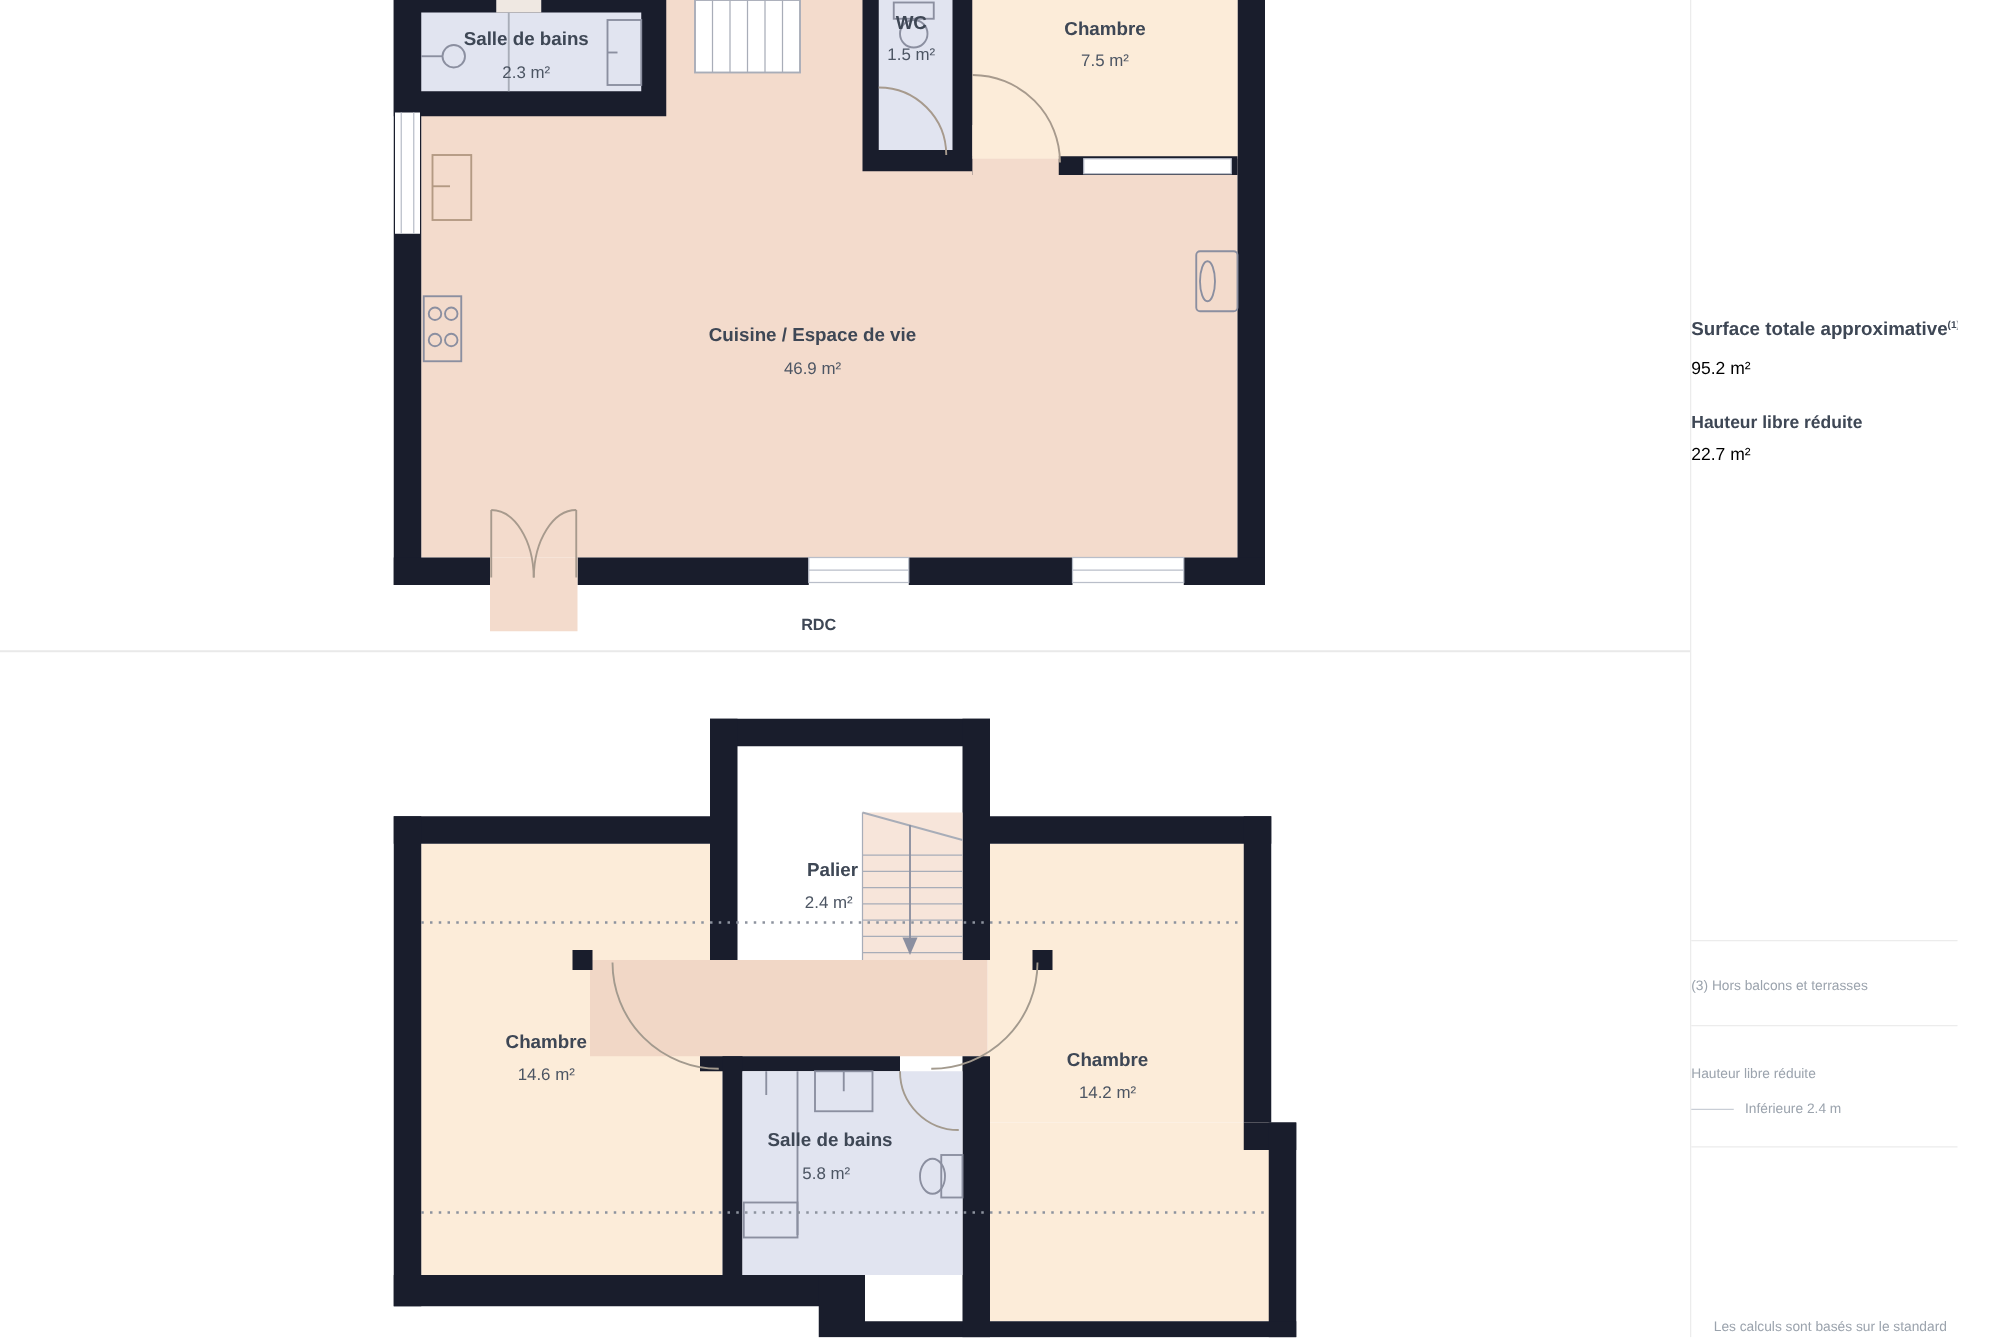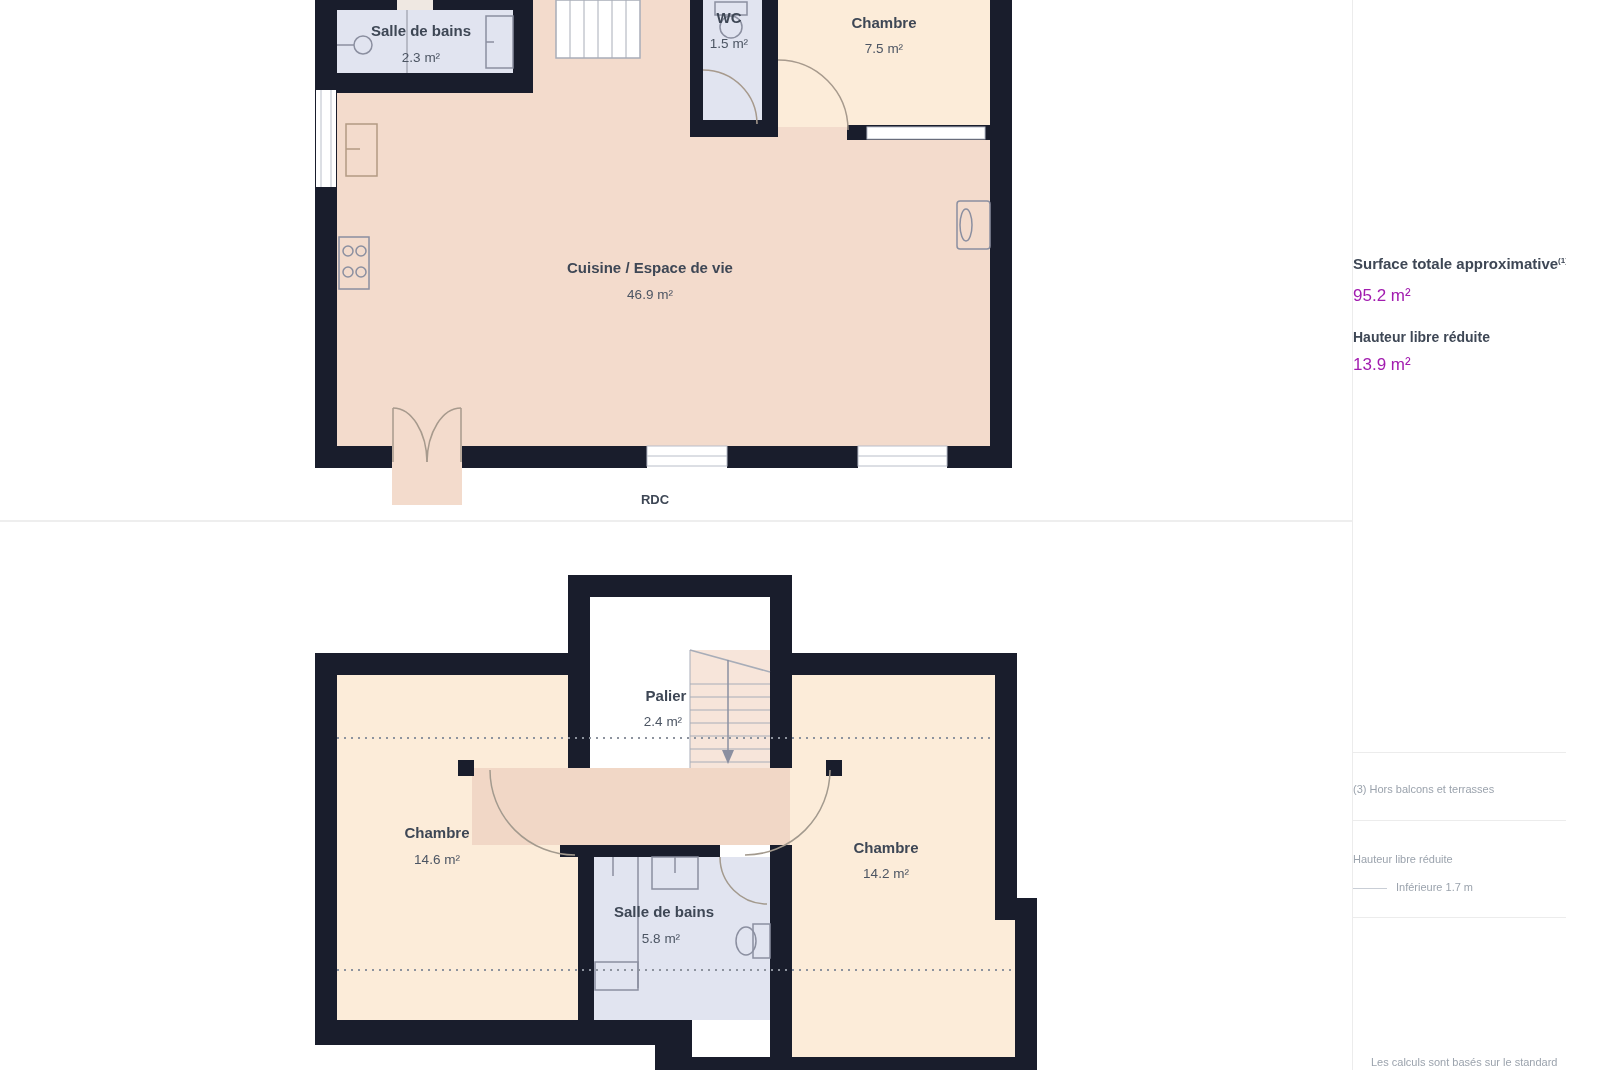--- a/index.html
+++ b/index.html
@@ -5,21 +5,21 @@
   html,body{margin:0;padding:0;background:#fff;}
   #stage{position:relative;width:1566px;height:1070px;background:#fff;overflow:hidden;
          font-family:"Liberation Sans", sans-serif;}
   svg text{font-family:"Liberation Sans", sans-serif;}
   .room-name{font-size:15px;font-weight:700;fill:#3e4755;}
   .room-area{font-size:13.5px;font-weight:400;fill:#4c5563;}
   .floor-tag{font-size:13px;font-weight:700;fill:#3e4755;}
   .sb{position:absolute;left:1353px;width:253px;text-align:left;color:#3e4755;}
   .sb-title{font-size:15px;font-weight:700;}
   .sb-title sup{font-size:8px;}
-  .sb-value{font-size:17px;color:#a21caf;}
+  .sb-value{font-size:14px;color:#000000;}
   .sb-sub{font-size:14px;font-weight:700;}
   .sb-small{font-size:11px;color:#9ba3ad;line-height:21px;}
   .legend-dash{display:inline-block;width:34px;height:1px;background:#c9ced6;vertical-align:middle;margin-right:9px;}
   .vdivider{position:absolute;left:1352px;top:0;width:1px;height:1070px;background:#ececec;}
   .hdivider{position:absolute;background:#ececec;height:1px;}
 </style>
 </head>
 <body>
 
 <div id="stage">
@@ -222,27 +222,27 @@
   </g>
 </svg>
 
 <div class="vdivider"></div>
 
 <div class="sb sb-title" style="top:255px;">
   <span>Surface totale approximative</span><sup>(1)</sup>
 </div>
 <div class="sb sb-value" style="top:286px;">95.2 m²</div>
 <div class="sb sb-sub" style="top:329px;">Hauteur libre réduite</div>
-<div class="sb sb-value" style="top:355px;">13.9 m²</div>
+<div class="sb sb-value" style="top:355px;">22.7 m²</div>
 
 <div class="hdivider" style="left:1353px;top:752px;width:253px;"></div>
 <div class="sb sb-small" style="top:779px;">(3) Hors balcons et terrasses</div>
 <div class="hdivider" style="left:1353px;top:820px;width:253px;"></div>
 
 <div class="sb sb-small" style="top:849px;">Hauteur libre réduite</div>
 <div class="sb sb-small" style="top:877px;">
-  <span class="legend-dash"></span><span>Inférieure 1.7 m</span>
+  <span class="legend-dash"></span><span>Inférieure 2.4 m</span>
 </div>
 <div class="hdivider" style="left:1353px;top:917px;width:253px;"></div>
 
 <div class="sb sb-small" style="top:1052px;left:1371px;width:216px;">Les calculs sont basés sur le standard</div>
 
 </div>
 
 </body></html>

